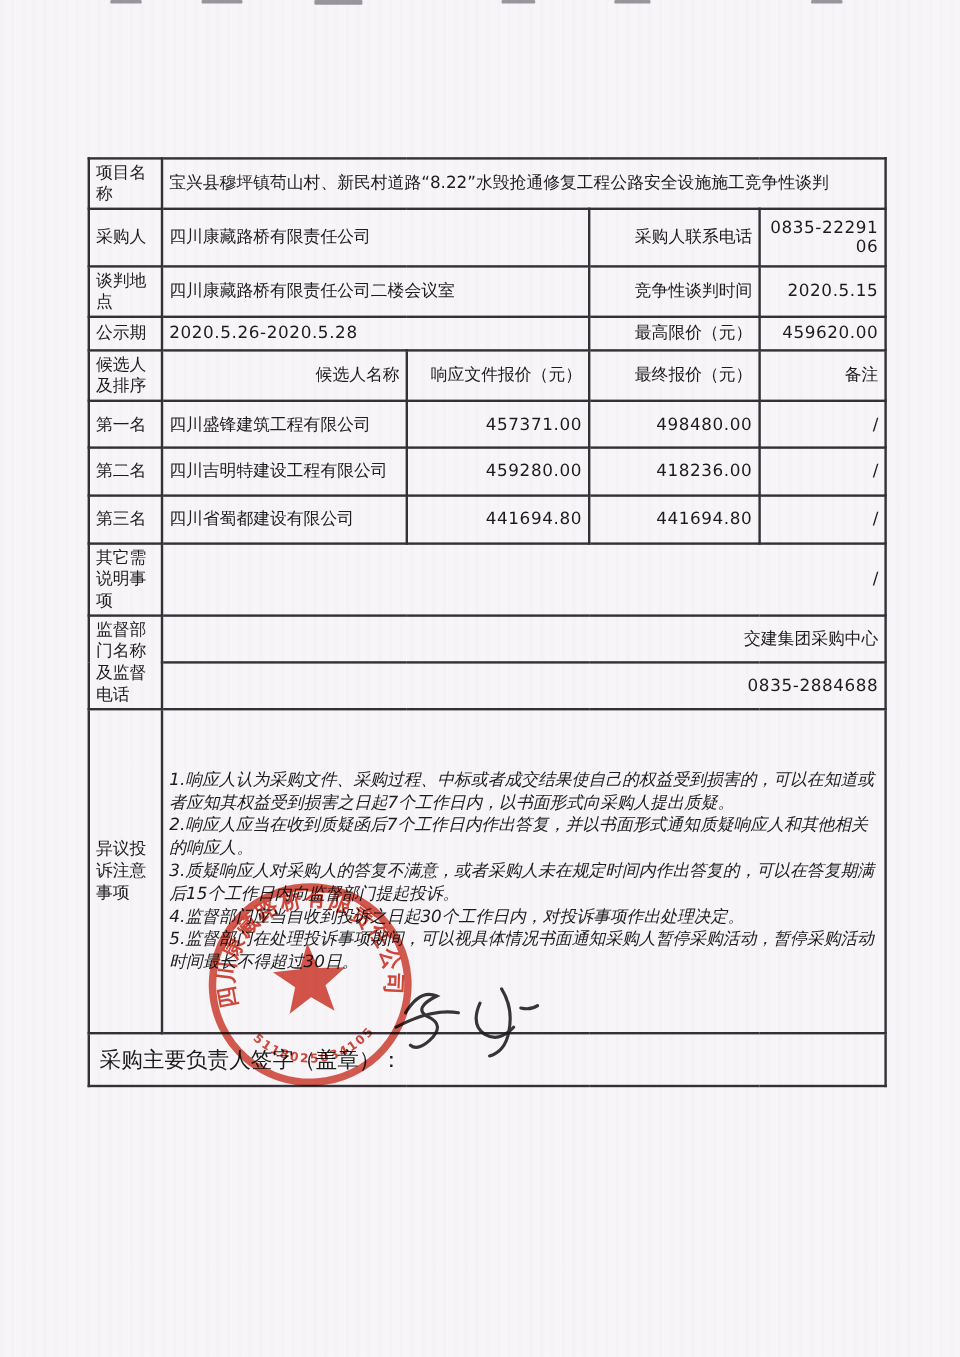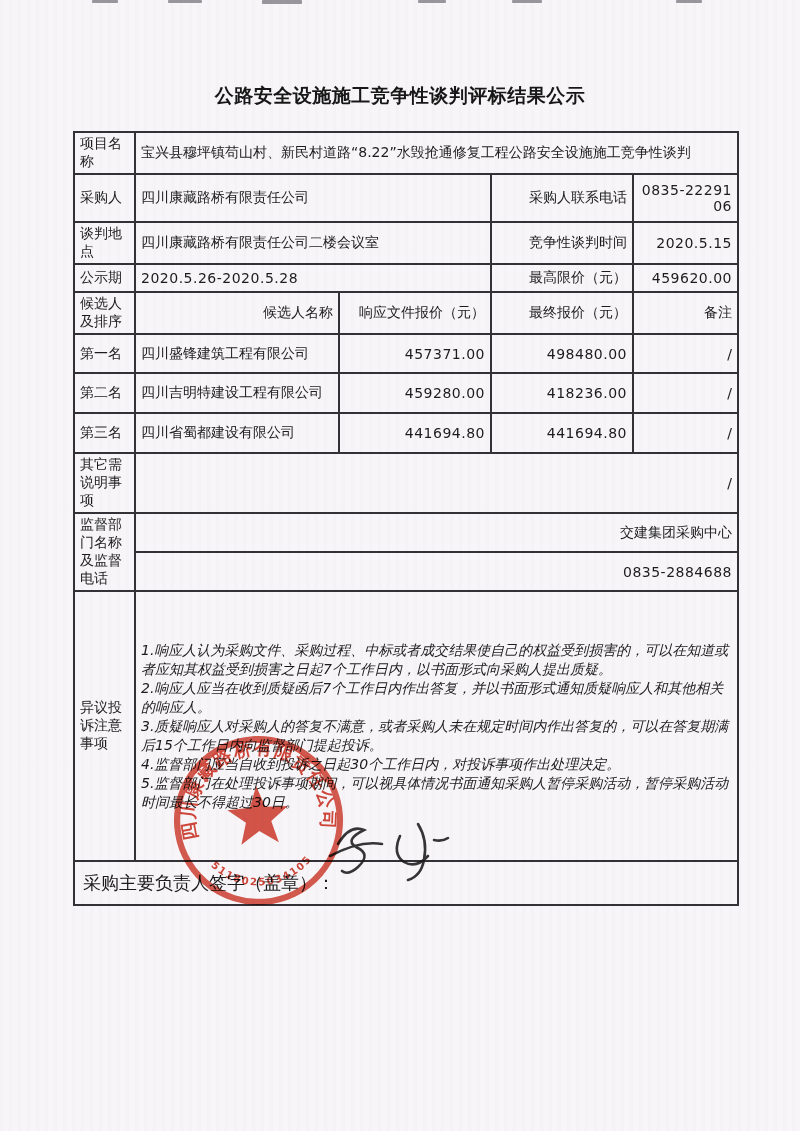--- a/index.html
+++ b/index.html
@@ -32,21 +32,20 @@
 <body>
 
 <div class="artifact" style="left:92px;top:0;width:26px;height:3px;"></div>
 <div class="artifact" style="left:168px;top:0;width:34px;height:3px;"></div>
 <div class="artifact" style="left:262px;top:0;width:40px;height:4px;"></div>
 <div class="artifact" style="left:418px;top:0;width:28px;height:3px;"></div>
 <div class="artifact" style="left:512px;top:0;width:30px;height:3px;"></div>
 <div class="artifact" style="left:676px;top:0;width:26px;height:3px;"></div>
 
 <div class="title-block">
-  <div>公路安全设施施工竞争性谈判评标结果公示</div>
 </div>
 
 <table class="doc">
   <colgroup>
     <col style="width:61px">
       <col style="width:204px">
       <col style="width:152px">
       <col style="width:142px">
       <col style="width:105px">
   </colgroup>

